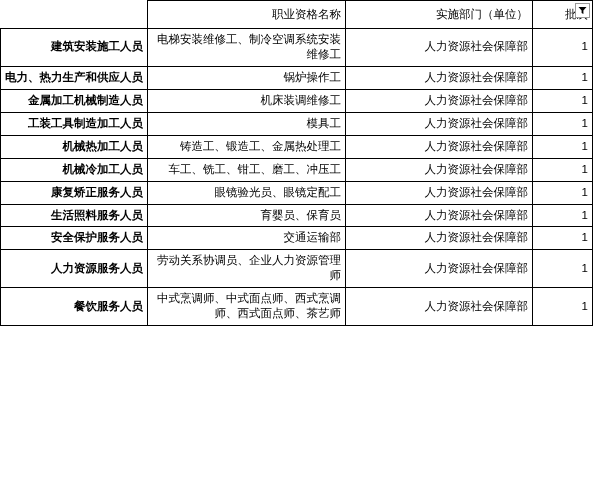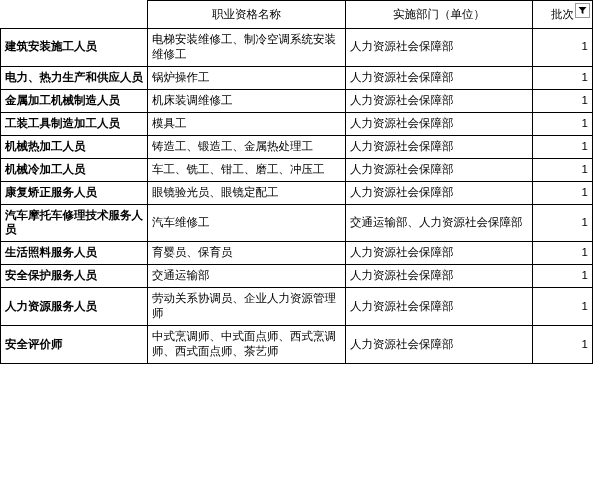--- a/index.html
+++ b/index.html
@@ -31,20 +31,21 @@
   table.qual-table col.c2 { width: 187px; }
   table.qual-table col.c3 { width: 60px; }
 
   table.qual-table th,
   table.qual-table td {
     border: 1px solid #000000;
     padding: 3px 4px 4px 4px;
     vertical-align: middle;
     line-height: 1.30;
     word-break: break-all;
+    text-align: right;
   }
   thead th {
     text-align: center;
     font-weight: normal;
     height: 20px;
     padding-top: 4px;
     padding-bottom: 5px;
   }
   thead th.blank-head {
     border-top: none;
@@ -146,44 +147,38 @@
         <td class="col-dept">人力资源社会保障部</td>
         <td class="col-batch">1</td>
       </tr>
       <tr>
         <td class="col-name">康复矫正服务人员</td>
         <td class="col-occ">眼镜验光员、眼镜定配工</td>
         <td class="col-dept">人力资源社会保障部</td>
         <td class="col-batch">1</td>
       </tr>
       <tr>
-        <td class="col-name">汽车摩托车修理技术服务人员</td>
-        <td class="col-occ">汽车维修工</td>
-        <td class="col-dept">交通运输部、人力资源社会保障部</td>
-        <td class="col-batch">1</td>
-      </tr>
-      <tr>
         <td class="col-name">生活照料服务人员</td>
         <td class="col-occ">育婴员、保育员</td>
         <td class="col-dept">人力资源社会保障部</td>
         <td class="col-batch">1</td>
       </tr>
       <tr>
         <td class="col-name">安全保护服务人员</td>
         <td class="col-occ">交通运输部</td>
         <td class="col-dept">人力资源社会保障部</td>
         <td class="col-batch">1</td>
       </tr>
       <tr>
         <td class="col-name">人力资源服务人员</td>
         <td class="col-occ">劳动关系协调员、企业人力资源管理师</td>
         <td class="col-dept">人力资源社会保障部</td>
         <td class="col-batch">1</td>
       </tr>
       <tr>
-        <td class="col-name">安全评价师</td>
+        <td class="col-name">餐饮服务人员</td>
         <td class="col-occ">中式烹调师、中式面点师、西式烹调师、西式面点师、茶艺师</td>
         <td class="col-dept">人力资源社会保障部</td>
         <td class="col-batch">1</td>
       </tr>
     </tbody>
   </table>
 </div>
 
 </body></html>

